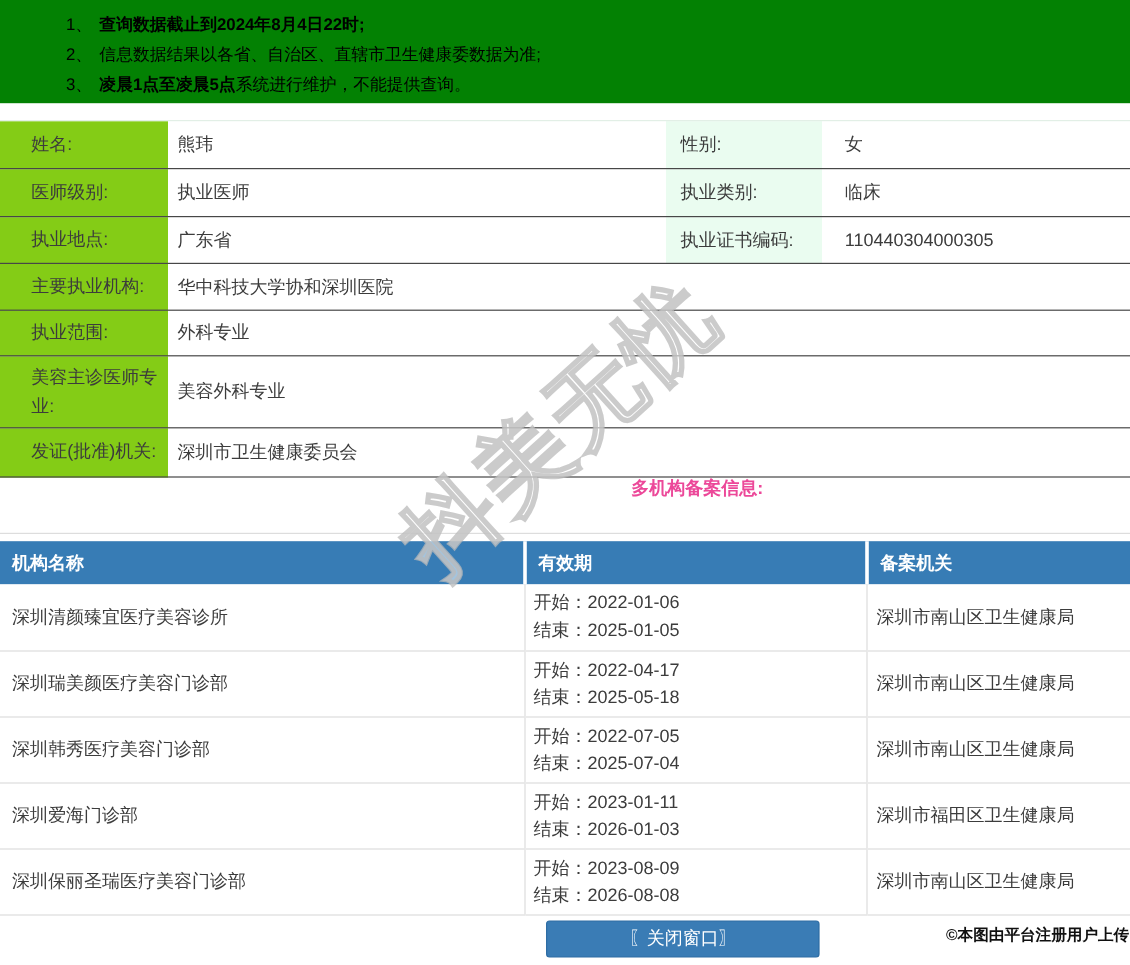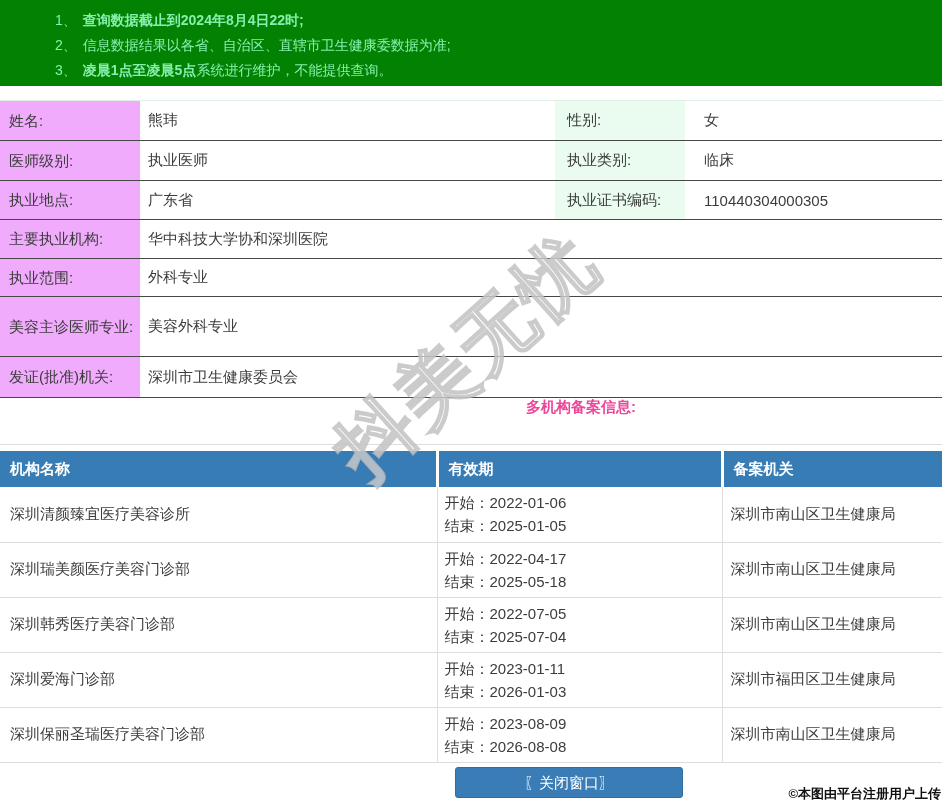--- a/index.html
+++ b/index.html
@@ -4,28 +4,28 @@
 <style>
   * { margin:0; padding:0; box-sizing:border-box; }
   html,body { width:942px; height:804px; }
   body {
     font-family:"Liberation Sans","DejaVu Sans",sans-serif;
     background:#ffffff; color:#3c3c3c; position:relative; overflow:hidden;
   }
 
   
   .banner { background:#038103; height:86px; padding:9px 10px 0 55px; }
-  .notice-line { color:#86efac; font-size:14px; line-height:22px; margin-bottom:3px; white-space:nowrap; }
+  .notice-line { color:#000000; font-size:14px; line-height:22px; margin-bottom:3px; white-space:nowrap; }
   .notice-num { font-weight:normal; margin-right:6px; }
   .notice-bold { font-weight:bold; }
 
   
   .detail-table { width:942px; border-collapse:collapse; table-layout:fixed; margin-top:14px; border-top:1px solid #e2efe6; }
   .detail-table td { border-bottom:1px solid #474747; font-size:15px; vertical-align:middle; }
-  .detail-table td.lbl  { background:#f0abfc; padding-left:9px;  width:140px; line-height:24px; }
+  .detail-table td.lbl  { background:#84cc16; padding-left:26px;  width:140px; line-height:24px; }
   .detail-table td.val  { background:#ffffff; padding-left:8px; }
   .detail-table td.lbl2 { background:#eafcf0; padding-left:12px; width:130px; }
   .detail-table td.val2 { background:#ffffff; padding-left:19px; }
   tr.r-h40 td { height:40px; } tr.r-h39 td { height:39px; }
   tr.r-h38 td { height:38px; } tr.r-h60 td { height:60px; } tr.r-h41 td { height:41px; }
 
   
   .section-title { padding-left:220px; text-align:center; font-size:15px; font-weight:bold; color:#ec4899; }
   .divider { margin-top:27px; border-top:1px solid #dddddd; }
   .inst-table { width:942px; border-collapse:collapse; table-layout:fixed; margin-top:6px; }
@@ -55,21 +55,21 @@
   .wm-diагonal,
   .wm-diagonal {
     position:absolute; left:468px; top:358px;
     transform:translate(-50%,-50%) rotate(-42deg);
     font-size:76px; font-weight:bold; letter-spacing:4px; white-space:nowrap;
     color:rgba(255,255,255,0.55);
     -webkit-text-stroke:2px rgba(185,185,185,0.75);
     z-index:50; pointer-events:none;
   }
   .wm-footer {
-    position:absolute; right:1px; bottom:1px; z-index:60;
+    position:absolute; right:1px; bottom:16px; z-index:60;
     font-size:13px; font-weight:bold; color:#101010;
     text-shadow:1px 0 #fff,-1px 0 #fff,0 1px #fff,0 -1px #fff;
     margin-top:24px;
   }
 </style>
 </head>
 <body>
 
 <div class="banner">
   <div class="notice-line">

